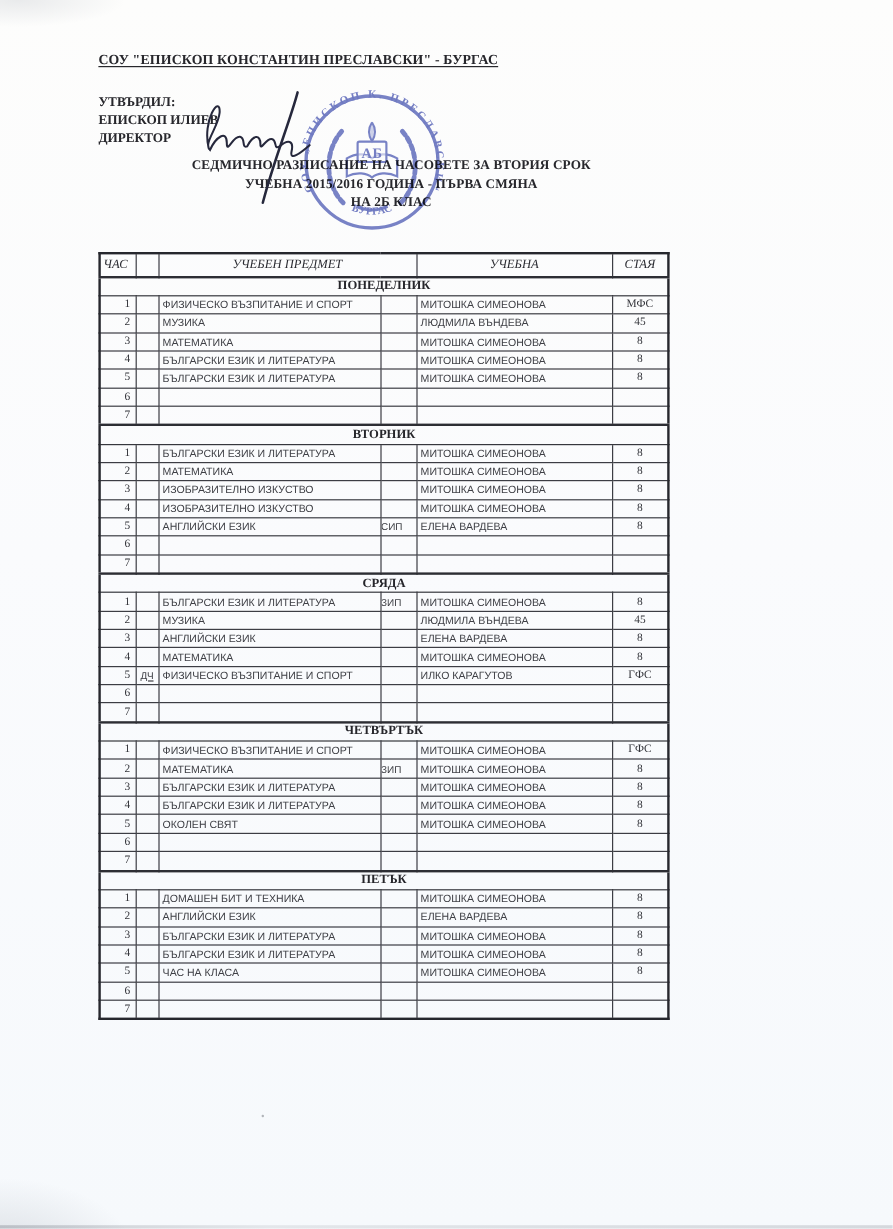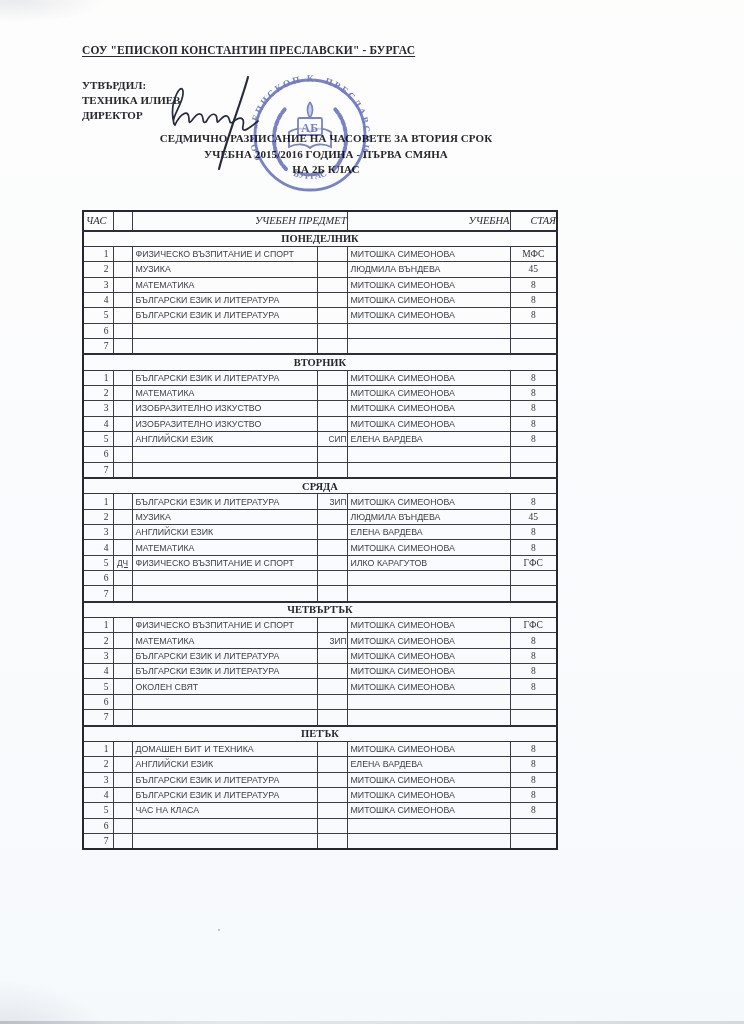--- a/index.html
+++ b/index.html
@@ -56,54 +56,54 @@
   .schedule td {
     border:1.2px solid #3c3d44;
     height:14.35px; padding:0 0 0 0;
     font-family:"Liberation Sans", sans-serif;
     font-size:8.8px; color:#3f4046;
     overflow:hidden; white-space:nowrap; vertical-align:middle;
   }
   .schedule tr.head-row td {
     height:17.5px;
     font-family:"Liberation Serif", serif; font-style:italic;
-    font-size:10.5px; text-align:right; color:#2b2c32;
+    font-size:10.5px; text-align:center; color:#2b2c32;
     border-bottom:1.8px solid #2e2f35;
   }
   .schedule tr.head-row td.c-hour {
     text-align:left; padding-left:2px; font-size:10.5px;
   }
   .schedule tr.day-row td {
     font-family:"Liberation Serif", serif; font-weight:bold; font-style:normal;
     font-size:10.5px; text-align:center; color:#26262b;
     border-top:2.2px solid #2d2e34; border-bottom:1.4px solid #36373d;
   }
   .schedule td.c-hour {
     font-family:"Liberation Serif", serif; font-size:9.5px;
     text-align:right; padding-right:4px; color:#33343a;
   }
   .schedule td.c-mark { text-align:center; font-size:8.3px; padding:0;text-decoration:underline; }
-  .schedule td.c-type { text-align:right; font-size:8.3px; padding:0; }
+  .schedule td.c-type { text-align:left; font-size:8.3px; padding:0; }
   .schedule td.c-subject { padding-left:3px; }
   .schedule td.c-teacher { padding-left:3px;margin-left:28px; }
   .schedule td.c-room {
     font-family:"Liberation Serif", serif; font-size:9.5px;
     text-align:center; color:#33343a;
   }
 </style>
 </head>
 <body>
 
 <div class="page">
 
   <div class="school-name">СОУ "ЕПИСКОП КОНСТАНТИН ПРЕСЛАВСКИ" - БУРГАС</div>
 
   <div class="approval">
     <div>УТВЪРДИЛ:</div>
-    <div>ТЕХНИКА ИЛИЕВ</div>
+    <div>ЕПИСКОП ИЛИЕВ</div>
     <div>ДИРЕКТОР</div>
   </div>
 
   <svg class="signature" width="115" height="105" viewBox="0 0 115 105">
     <g fill="none" stroke="#26283c" stroke-width="1.7" stroke-linecap="round">
       <path d="M14,52 C8,28 24,6 23,22 C22,34 9,48 15,53 C20,42 29,36 29,47
                C29,57 34,41 40,42 C45,43 41,52 46,50 C51,40 57,40 57,48
                C57,55 62,42 67,44 C71,46 68,53 73,50 C80,44 85,45 83,54
                C81,63 91,55 98,49"></path>
       <path d="M88,5 C82,28 68,62 59,97" stroke-width="2.1"></path>

